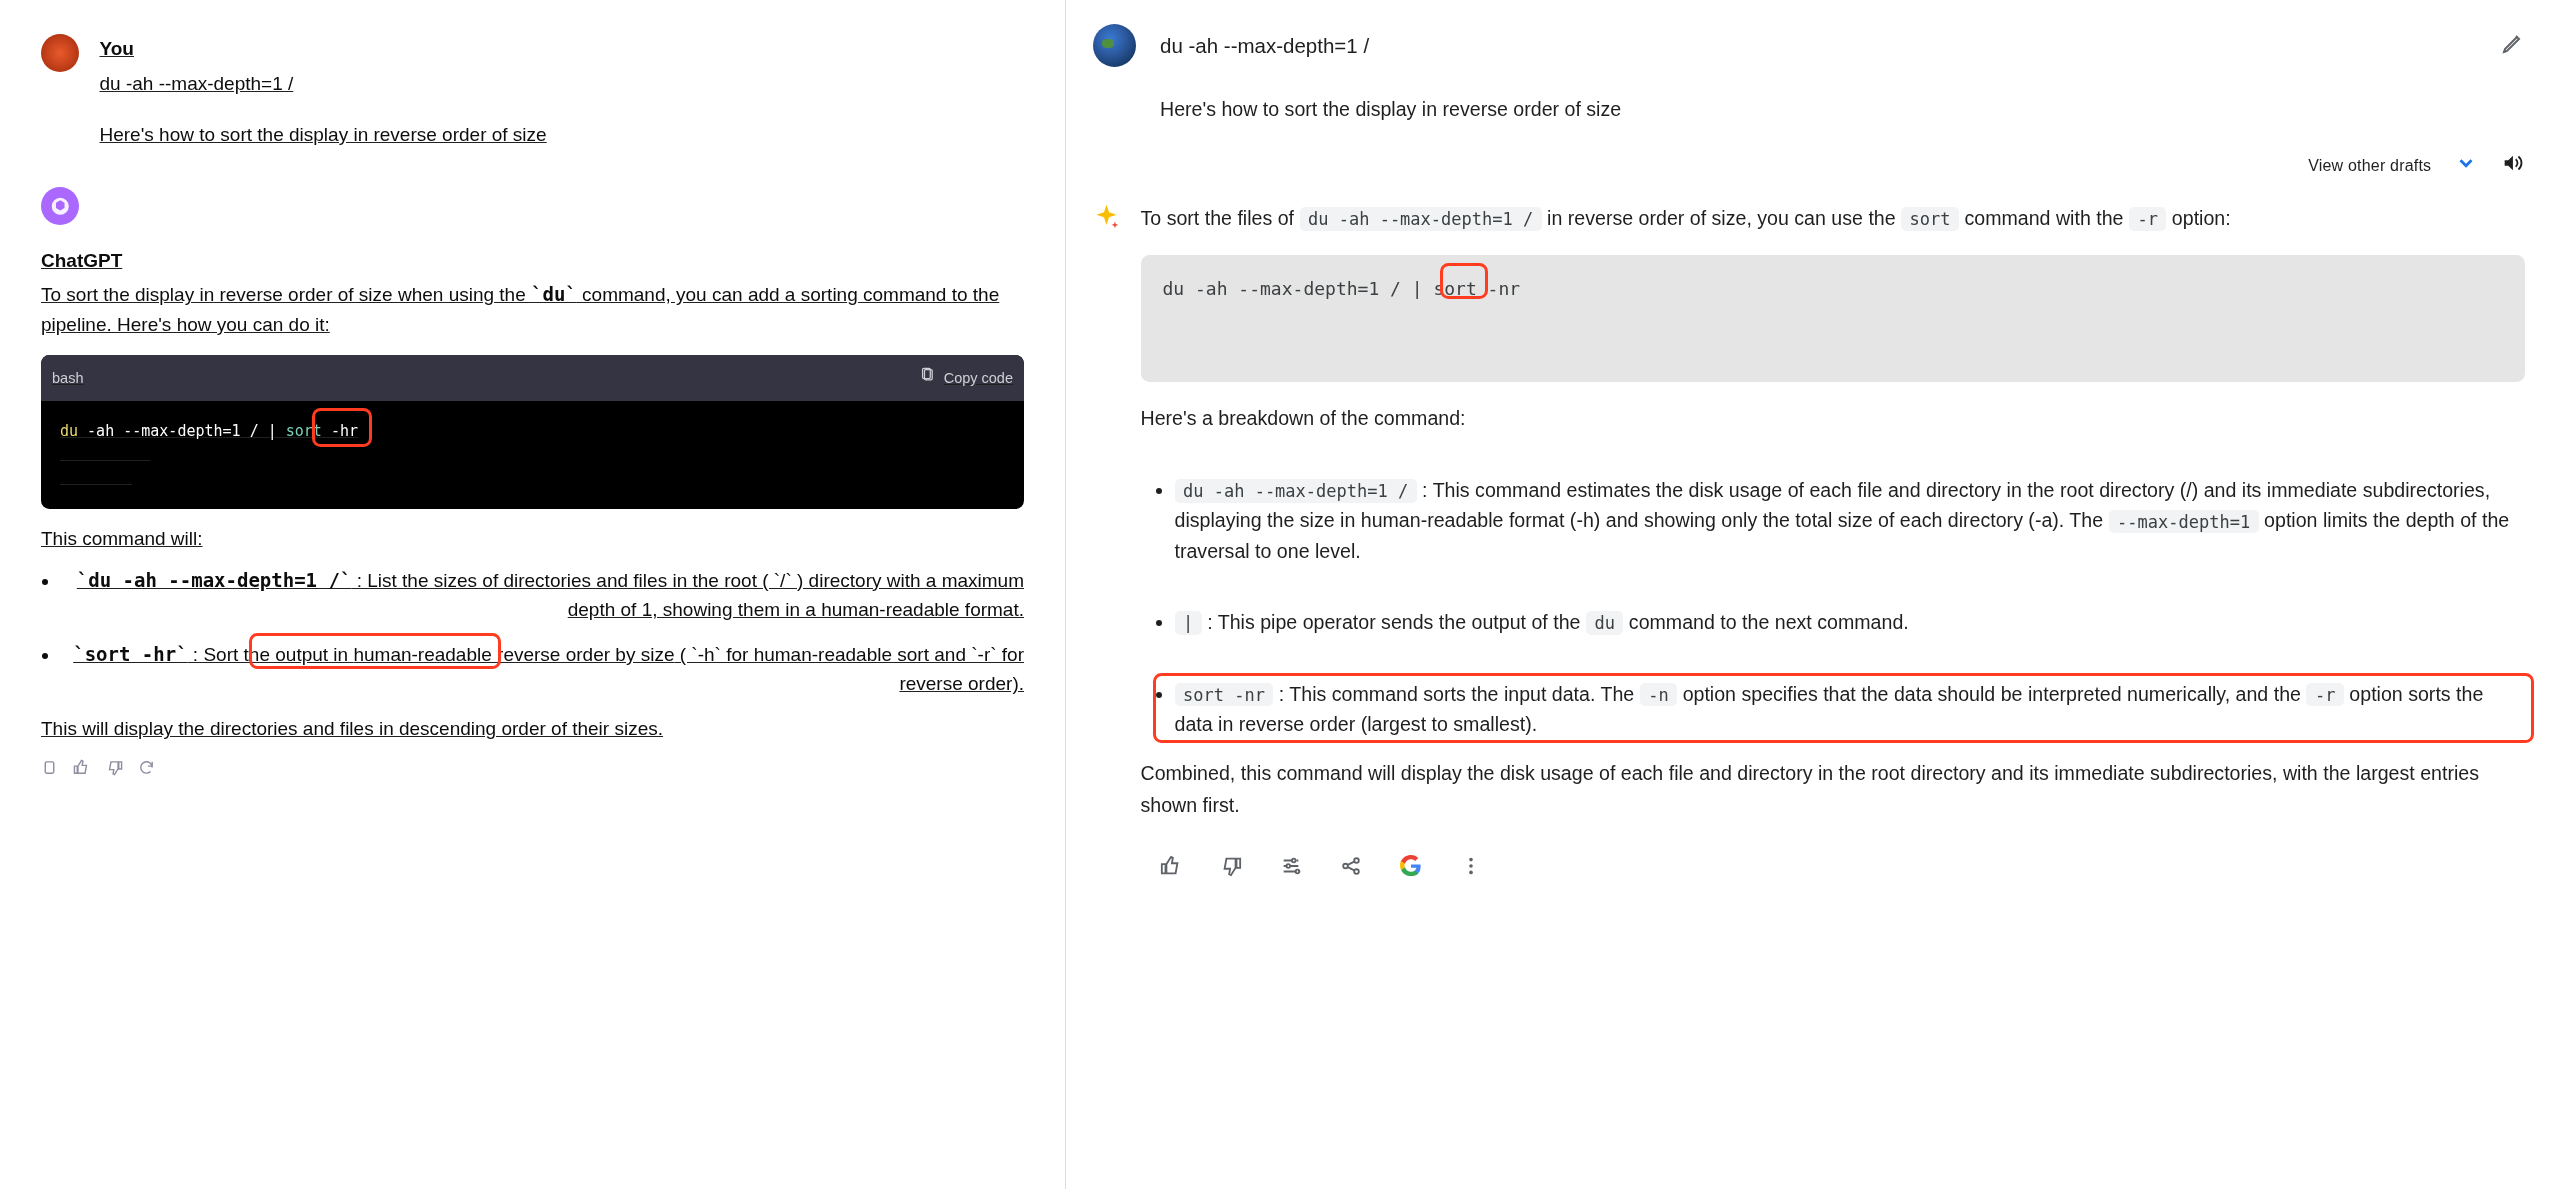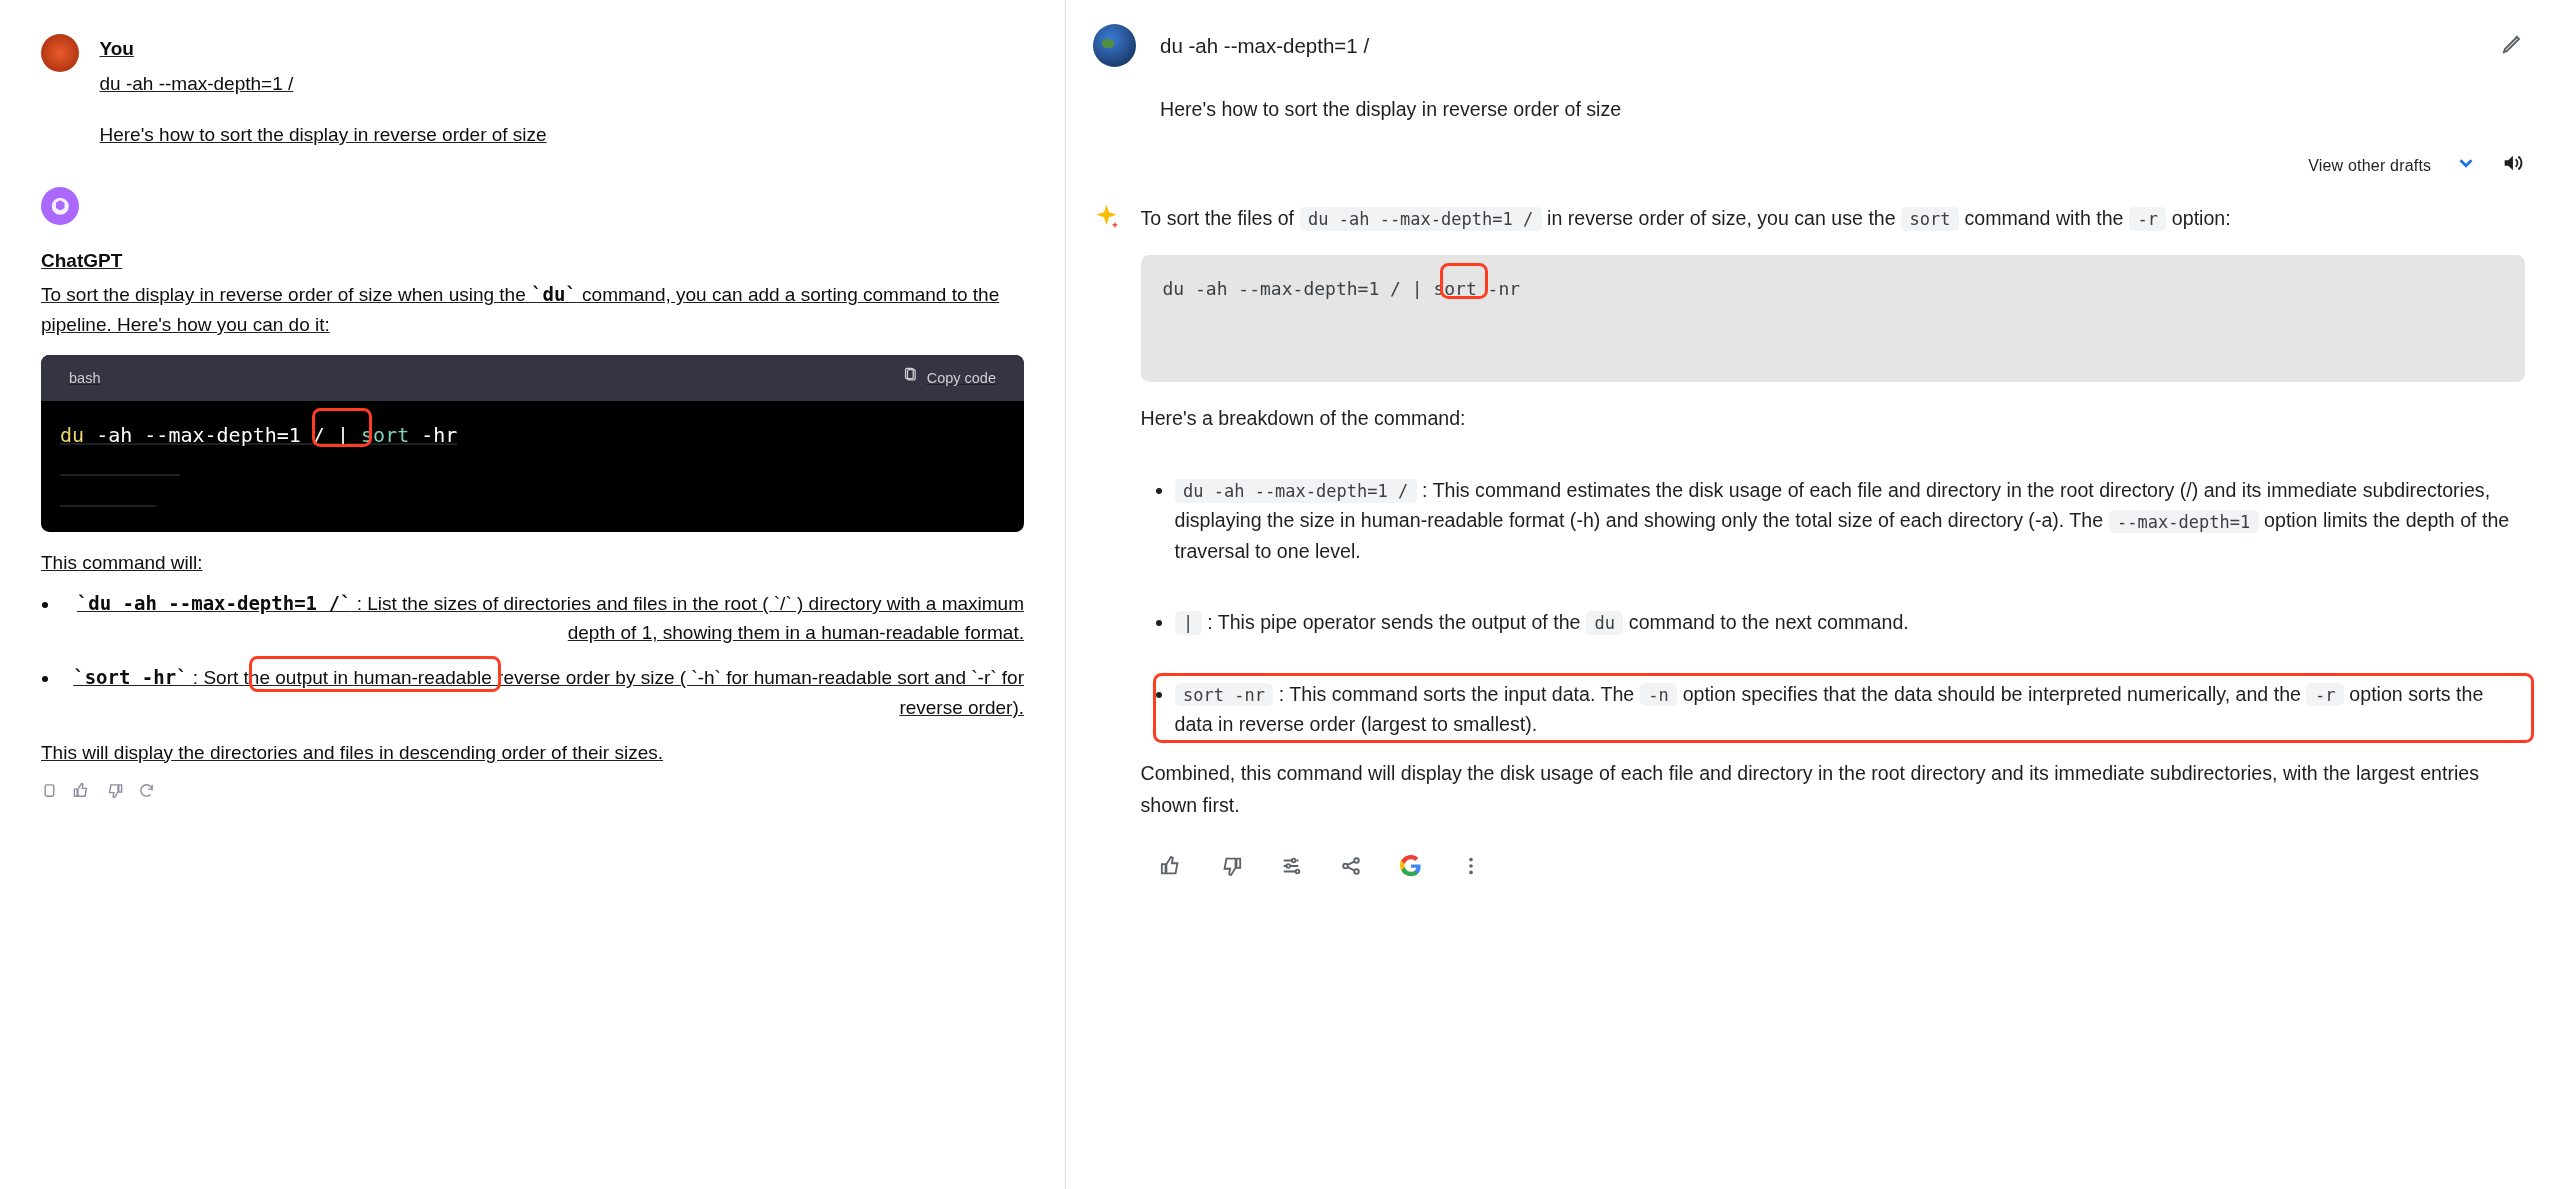--- a/index.html
+++ b/index.html
@@ -9,23 +9,23 @@
   .right-inner { padding: 24px 51px 34px 27px; }
   .msg { display: flex; gap: 20.5px; margin-bottom: 38px; }
   .avatar { width: 38px; height: 38px; border-radius: 50%; flex-shrink: 0; }
   .avatar-user { background: radial-gradient(circle at 50% 50%, #e85a2b, #a0280a); }
   .avatar-gpt { background: #ab68ff; display:flex; align-items:center; justify-content:center; color:#fff; }
   .avatar-earth { background: radial-gradient(circle at 40% 35%, #3a7bd5 0%, #2c5aa0 40%, #0b2545 100%); position:relative; overflow:hidden; width:43px; height:43px;}
   .avatar-earth::after{content:"";position:absolute;left:8.5px;top:15.4px;width:12px;height:8.5px;background:#4f8f3f;border-radius:40%;}
   .msg-body { flex: 1; font-size: 19px; line-height: 1.55; color: #0d0d0d; }
   .sender { font-weight: 700; margin-bottom: 5.1px; color:#0d0d0d;}
   .left-code-block { background: #000; border-radius: 8.5px; overflow: hidden; margin: 15.4px 0; }
-  .left-code-header { background: #343442; color: #cfcfd5; font-size: 14.5px; padding: 12px 28px; display: flex; justify-content: space-between; align-items: center; }
+  .left-code-header { background: #343442; color: #cfcfd5; font-size: 14.5px; padding: 12px 11px; display: flex; justify-content: space-between; align-items: center; }
   .copy-code { display:flex; align-items:flex-start; gap:8px; cursor:pointer;}
-  .left-code-body { padding: 19px 19px; font-family: ui-monospace, SFMono-Regular, Menlo, Consolas, monospace; font-size: 20px; color: #fff; white-space: pre; position: relative; }
+  .left-code-body { padding: 19px 19px; font-family: ui-monospace, SFMono-Regular, Menlo, Consolas, monospace; font-size: 15px; color: #fff; white-space: pre; position: relative; }
   .tok-cmd1 { color: #e9d96c; }
   .tok-cmd2 { color: #7fd1b9; }
   .inline-mono { font-family: ui-monospace, SFMono-Regular, Menlo, Consolas, monospace; font-weight: 700; }
   ul.bullets { list-style: disc; padding-left: 19px; margin: 12px 0; }
   ul.bullets li { margin-bottom: 15.4px; line-height:1.55;text-align:right;}
   .hl-red-box { border: 3px solid #ff3b20; border-radius: 8.5px; }
   .hl-red-box.abs { position:absolute; pointer-events:none; }
   .toolbar-left-actions { display:flex; gap:15.4px; color:#8e8ea0; margin-top:5.1px; margin-left:0;}
   .toolbar-left-actions span { cursor:pointer; font-size:19px; display:inline-flex; align-items:center;}
   

